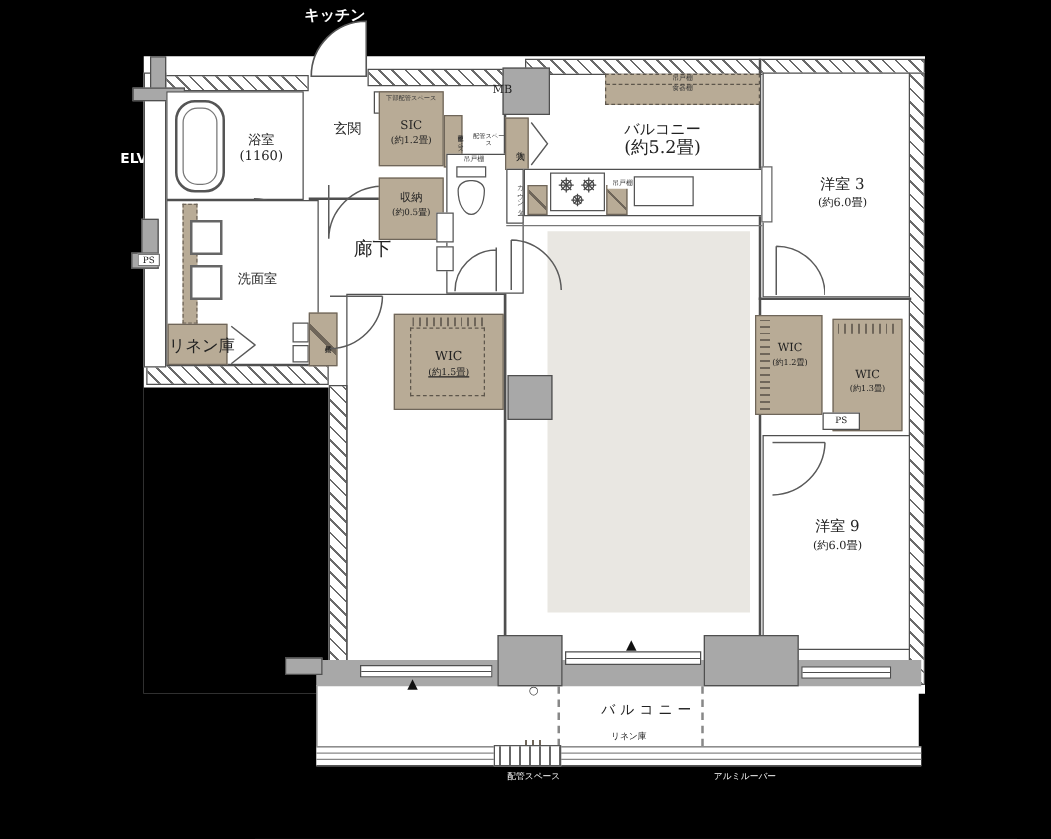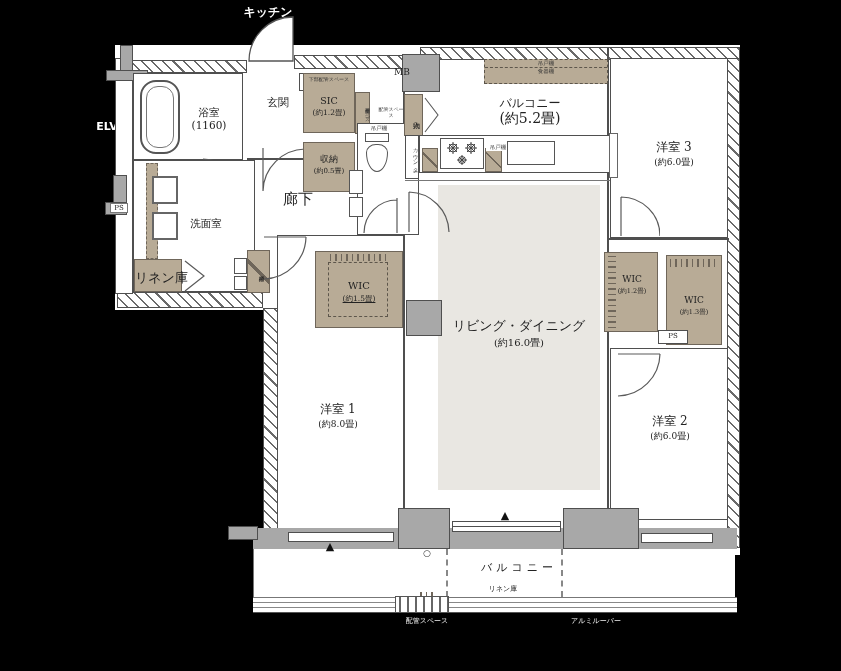--- a/index.html
+++ b/index.html
@@ -182,57 +182,49 @@
   <div class="abs comb" style="left:670px;top:259px;width:48px;height:8px;"></div>
   <div class="abs lbl" style="left:668px;top:295px;width:52px;font-size:9px;">
     <span>WIC</span><br>
     <span style="font-size:6.5px;">(約1.3畳)</span>
   </div>
   <div class="abs room" style="left:658px;top:330px;width:30px;height:14px;border-width:1px;"></div>
   <div class="abs lbl" style="left:658px;top:332px;width:30px;font-size:7px;">PS</div>
 
   <div class="abs room" style="left:610px;top:348px;width:118px;height:172px;border-width:1px;"></div>
   <div class="abs lbl" style="left:624px;top:414px;width:92px;font-size:12px;">
-    <span>洋室 2</span><br>
+    <span>洋室 9</span><br>
     <span style="font-size:9px;">(約6.0畳)</span>
   </div>
   <svg class="abs" style="left:617px;top:353px;" width="44" height="44">
     <path d="M1,1 L43,1 M43,1 A43,43 0 0 1 1,43" fill="none" stroke="#5a5a5a" stroke-width="1.2"></path>
   </svg>
   <div class="abs room" style="left:596px;top:519px;width:28px;height:18px;border-width:1px;"></div>
   <div class="abs lbl" style="left:596px;top:521px;width:28px;font-size:4.5px;white-space:normal;">配管スペース</div>
 
   <div class="abs" style="left:438px;top:185px;width:162px;height:305px;background:#e9e7e2;"></div>
-  <div class="abs lbl" style="left:428px;top:318px;width:182px;font-size:13px;">
-    <span>リビング・ダイニング</span><br>
-    <span style="font-size:10px;">(約16.0畳)</span>
-  </div>
   <svg class="abs" style="left:408px;top:191px;" width="42" height="42">
     <path d="M1,1 L1,41 M1,1 A41,41 0 0 1 41,41" fill="none" stroke="#5a5a5a" stroke-width="1.2"></path>
   </svg>
   <div class="abs gray" style="left:406px;top:300px;width:36px;height:36px;"></div>
 
   <div class="abs" style="left:234px;top:258px;width:13px;height:16px;border:1px solid #555;background:#fff;"></div>
   <div class="abs" style="left:234px;top:276px;width:13px;height:14px;border:1px solid #555;background:#fff;"></div>
   <div class="abs tan diag" style="left:247px;top:250px;width:23px;height:43px;"></div>
   <div class="abs vtext lbl" style="left:253px;top:254px;width:11px;height:36px;font-size:5.5px;">吊戸棚</div>
 
   <div class="abs tan" style="left:315px;top:251px;width:88px;height:77px;"></div>
   <div class="abs dashedbox" style="position:absolute;left:328px;top:262px;width:60px;height:55px;"></div>
   <div class="abs comb" style="left:330px;top:254px;width:58px;height:7px;"></div>
   <div class="abs lbl" style="left:322px;top:280px;width:74px;font-size:10px;">
     <span>WIC</span><br>
     <span style="font-size:7.5px;text-decoration:underline;">(約1.5畳)</span>
   </div>
 
   <div class="abs room" style="left:277px;top:235px;width:128px;height:295px;border-width:1px;background:transparent;"></div>
-  <div class="abs lbl" style="left:292px;top:402px;width:92px;font-size:12px;">
-    <span>洋室 1</span><br>
-    <span style="font-size:9px;">(約8.0畳)</span>
-  </div>
   <svg class="abs" style="left:263px;top:236px;" width="44" height="44">
     <path d="M1,1 L43,1 M43,1 A43,43 0 0 1 1,43" fill="none" stroke="#5a5a5a" stroke-width="1.2"></path>
   </svg>
 
   <div class="abs gray" style="left:253px;top:528px;width:484px;height:21px;border:none;"></div>
   <div class="abs gray" style="left:228px;top:526px;width:30px;height:14px;"></div>
   <div class="abs gray" style="left:398px;top:508px;width:52px;height:41px;"></div>
   <div class="abs gray" style="left:563px;top:508px;width:76px;height:41px;"></div>
   <div class="abs win" style="left:288px;top:532px;width:106px;height:10px;"></div>
   <div class="abs win" style="left:452px;top:521px;width:109px;height:11px;"></div>

